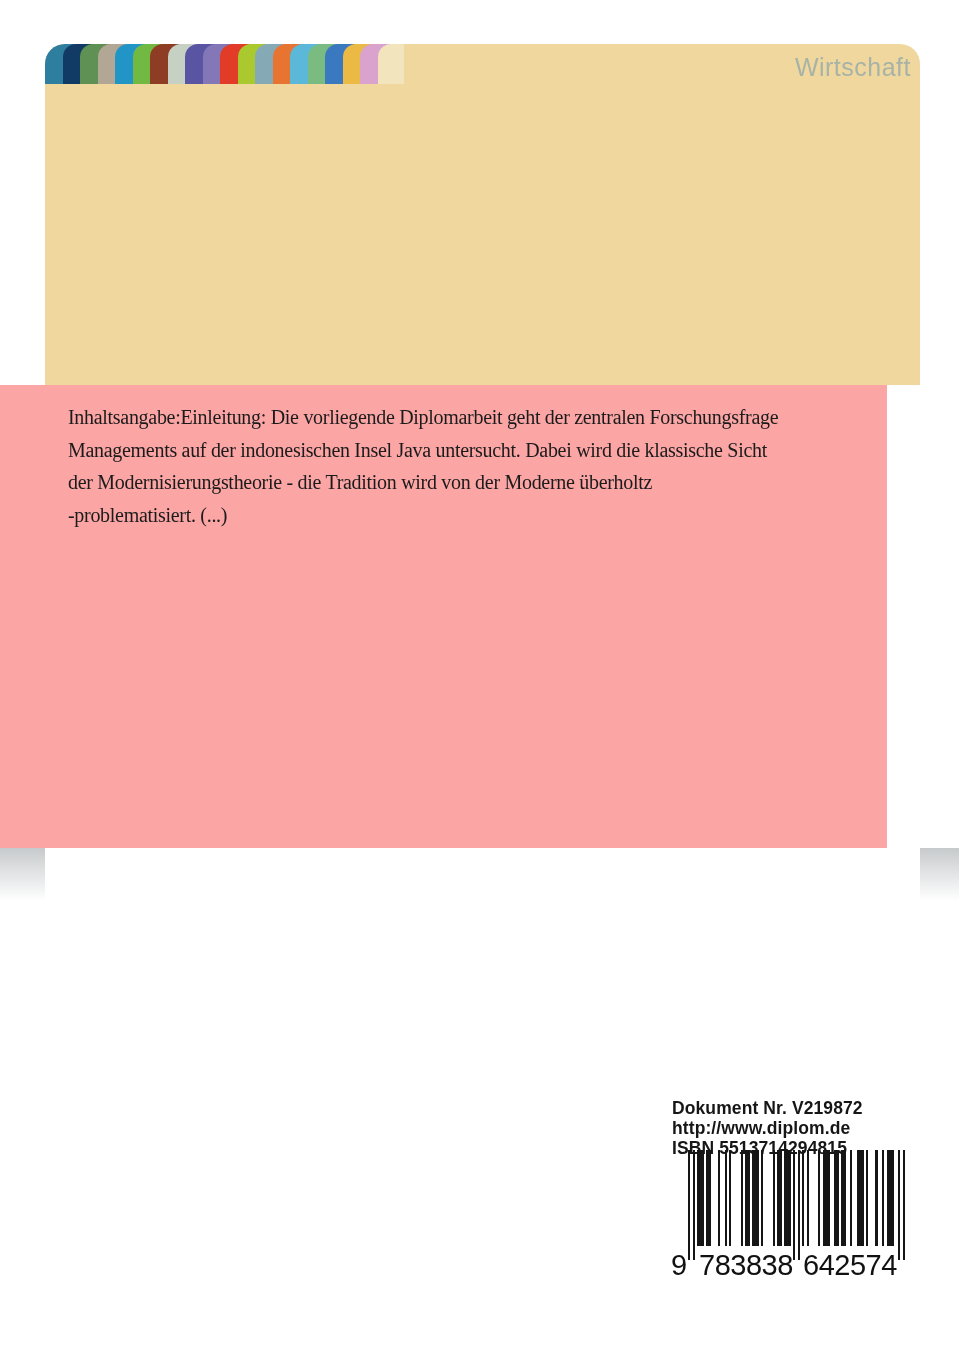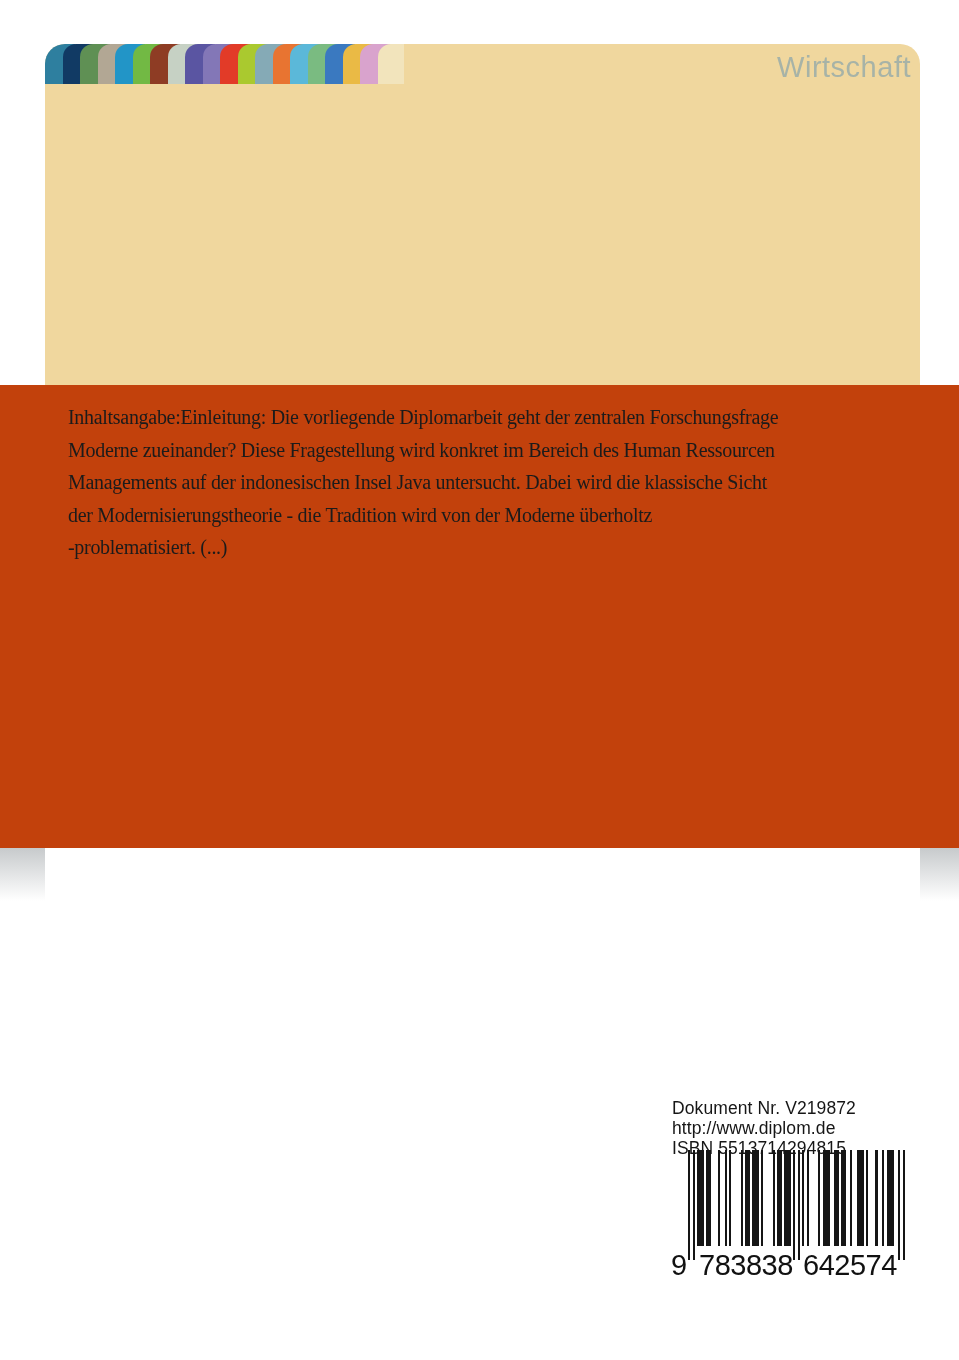--- a/index.html
+++ b/index.html
@@ -3,42 +3,42 @@
 <meta charset="utf-8">
 <style>
   html,body{margin:0;padding:0;background:#ffffff;}
   .page{position:relative;width:959px;height:1360px;background:#ffffff;overflow:hidden;
         font-family:"Liberation Sans",sans-serif;}
   
   .cover-top{position:absolute;left:45px;top:44px;width:875px;height:341px;
              background:#f0d79e;border-radius:20px 20px 0 0;overflow:hidden;}
   .stripes{position:absolute;left:0;top:0;width:440px;height:40px;}
   .stripe{position:absolute;top:0;height:40px;width:30px;border-radius:13px 0 0 0;}
-  .category{position:absolute;top:8px;right:9px;font-size:29px;line-height:30px;
+  .category{position:absolute;top:8px;right:9px;font-size:25px;line-height:30px;
             color:#a7b3a7;letter-spacing:0.5px;}
   
-  .band{position:absolute;left:0;top:385px;width:959px;height:463px;background:#c2410c;}
+  .band{position:absolute;left:0;top:385px;width:887px;height:463px;background:#fca5a5;}
   .summary{position:absolute;left:68px;top:16px;}
   .summary div{font-family:"Liberation Serif",serif;font-size:20px;line-height:32.5px;
                color:#1b1b1b;letter-spacing:-0.3px;white-space:nowrap;}
   
   .cover-bottom{position:absolute;left:45px;top:848px;width:875px;height:465px;
                 background:#f0d79e;border-radius:0 0 24px 24px;}
   .cover-bottom::before{content:"";position:absolute;left:0;top:0;width:100%;height:36px;
                 pointer-events:none;
                 background:linear-gradient(to bottom,rgba(82,64,20,0.45),rgba(82,64,20,0));}
   .shade{position:absolute;top:848px;height:62px;background:linear-gradient(#c7cacc,#ffffff 85%);}
   .shade.left{left:0;width:45px;}
   .shade.right{left:920px;width:39px;}
   .site-label{position:absolute;top:22px;right:21px;font-size:28px;font-weight:bold;
               color:#ffffff;letter-spacing:0.5px;}
   
   .info-box{position:absolute;left:605px;top:1086px;width:354px;height:198px;
             background:#ffffff;border-radius:18px 0 0 18px;}
-  .info-lines{position:absolute;left:67px;top:12px;}
+  .info-lines{position:absolute;left:67px;top:12px;font-weight:bold;}
   .info-lines div{font-size:17.5px;line-height:20px;color:#161616;letter-spacing:0.1px;}
   .barcode{position:absolute;left:83px;top:64px;width:217px;height:112px;}
   .barcode .bar{position:absolute;top:0;background:#151515;}
   .bc-digit{position:absolute;top:164px;font-size:29px;line-height:30px;color:#111111;
             letter-spacing:-0.5px;}
   .bc-d0{left:66px;}
   .bc-g1{left:92px;width:98px;text-align:center;}
   .bc-g2{left:196px;width:98px;text-align:center;}
 </style>
 </head>
@@ -68,21 +68,20 @@
         <div class="stripe" style="left: 297.5px; width: 30px; z-index: 18; background: rgb(234, 186, 69);"></div>
         <div class="stripe" style="left: 315px; width: 30px; z-index: 19; background: rgb(217, 163, 205);"></div>
         <div class="stripe" style="left: 332.5px; width: 26px; z-index: 20; background: rgb(242, 228, 188);"></div>
       </div>
     <div class="category">Wirtschaft</div>
   </div>
 
   <div class="band">
     <div class="summary">
         <div>Inhaltsangabe:Einleitung: Die vorliegende Diplomarbeit geht der zentralen Forschungsfrage</div>
-        <div>Moderne zueinander? Diese Fragestellung wird konkret im Bereich des Human Ressourcen</div>
         <div>Managements auf der indonesischen Insel Java untersucht. Dabei wird die klassische Sicht</div>
         <div>der Modernisierungstheorie - die Tradition wird von der Moderne überholtz</div>
         <div>-problematisiert. (...)</div>
       </div>
   </div>
 
   <div class="shade left"></div>
   <div class="shade right"></div>
 
   <div class="info-box">

